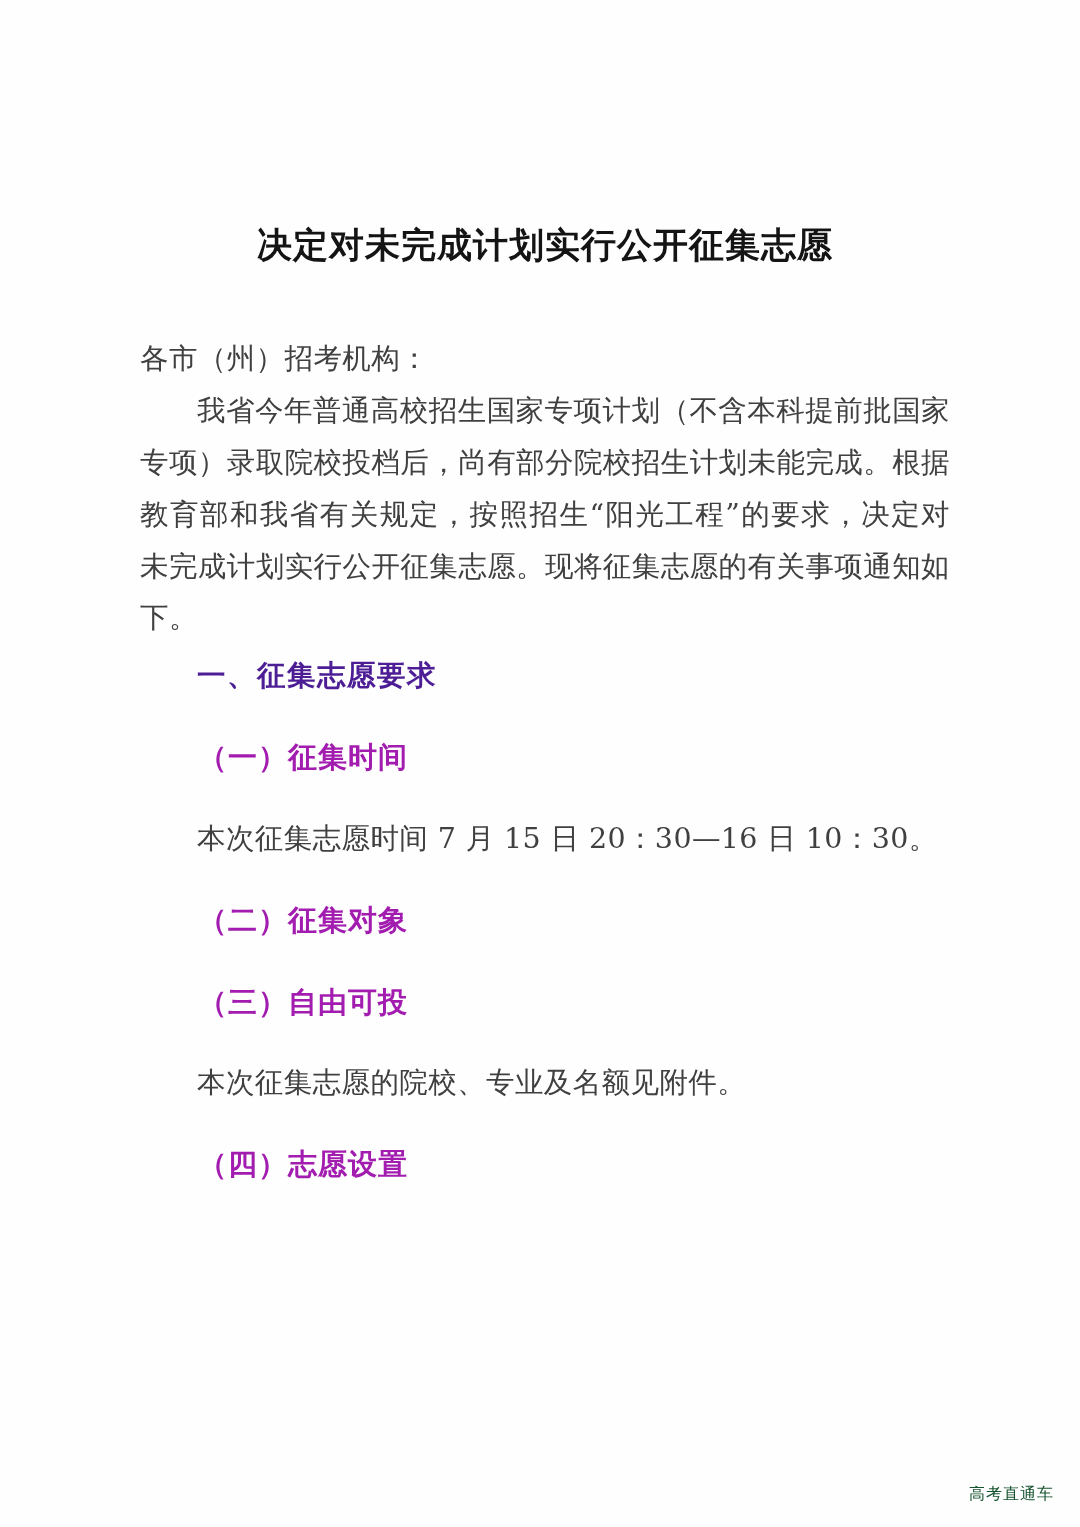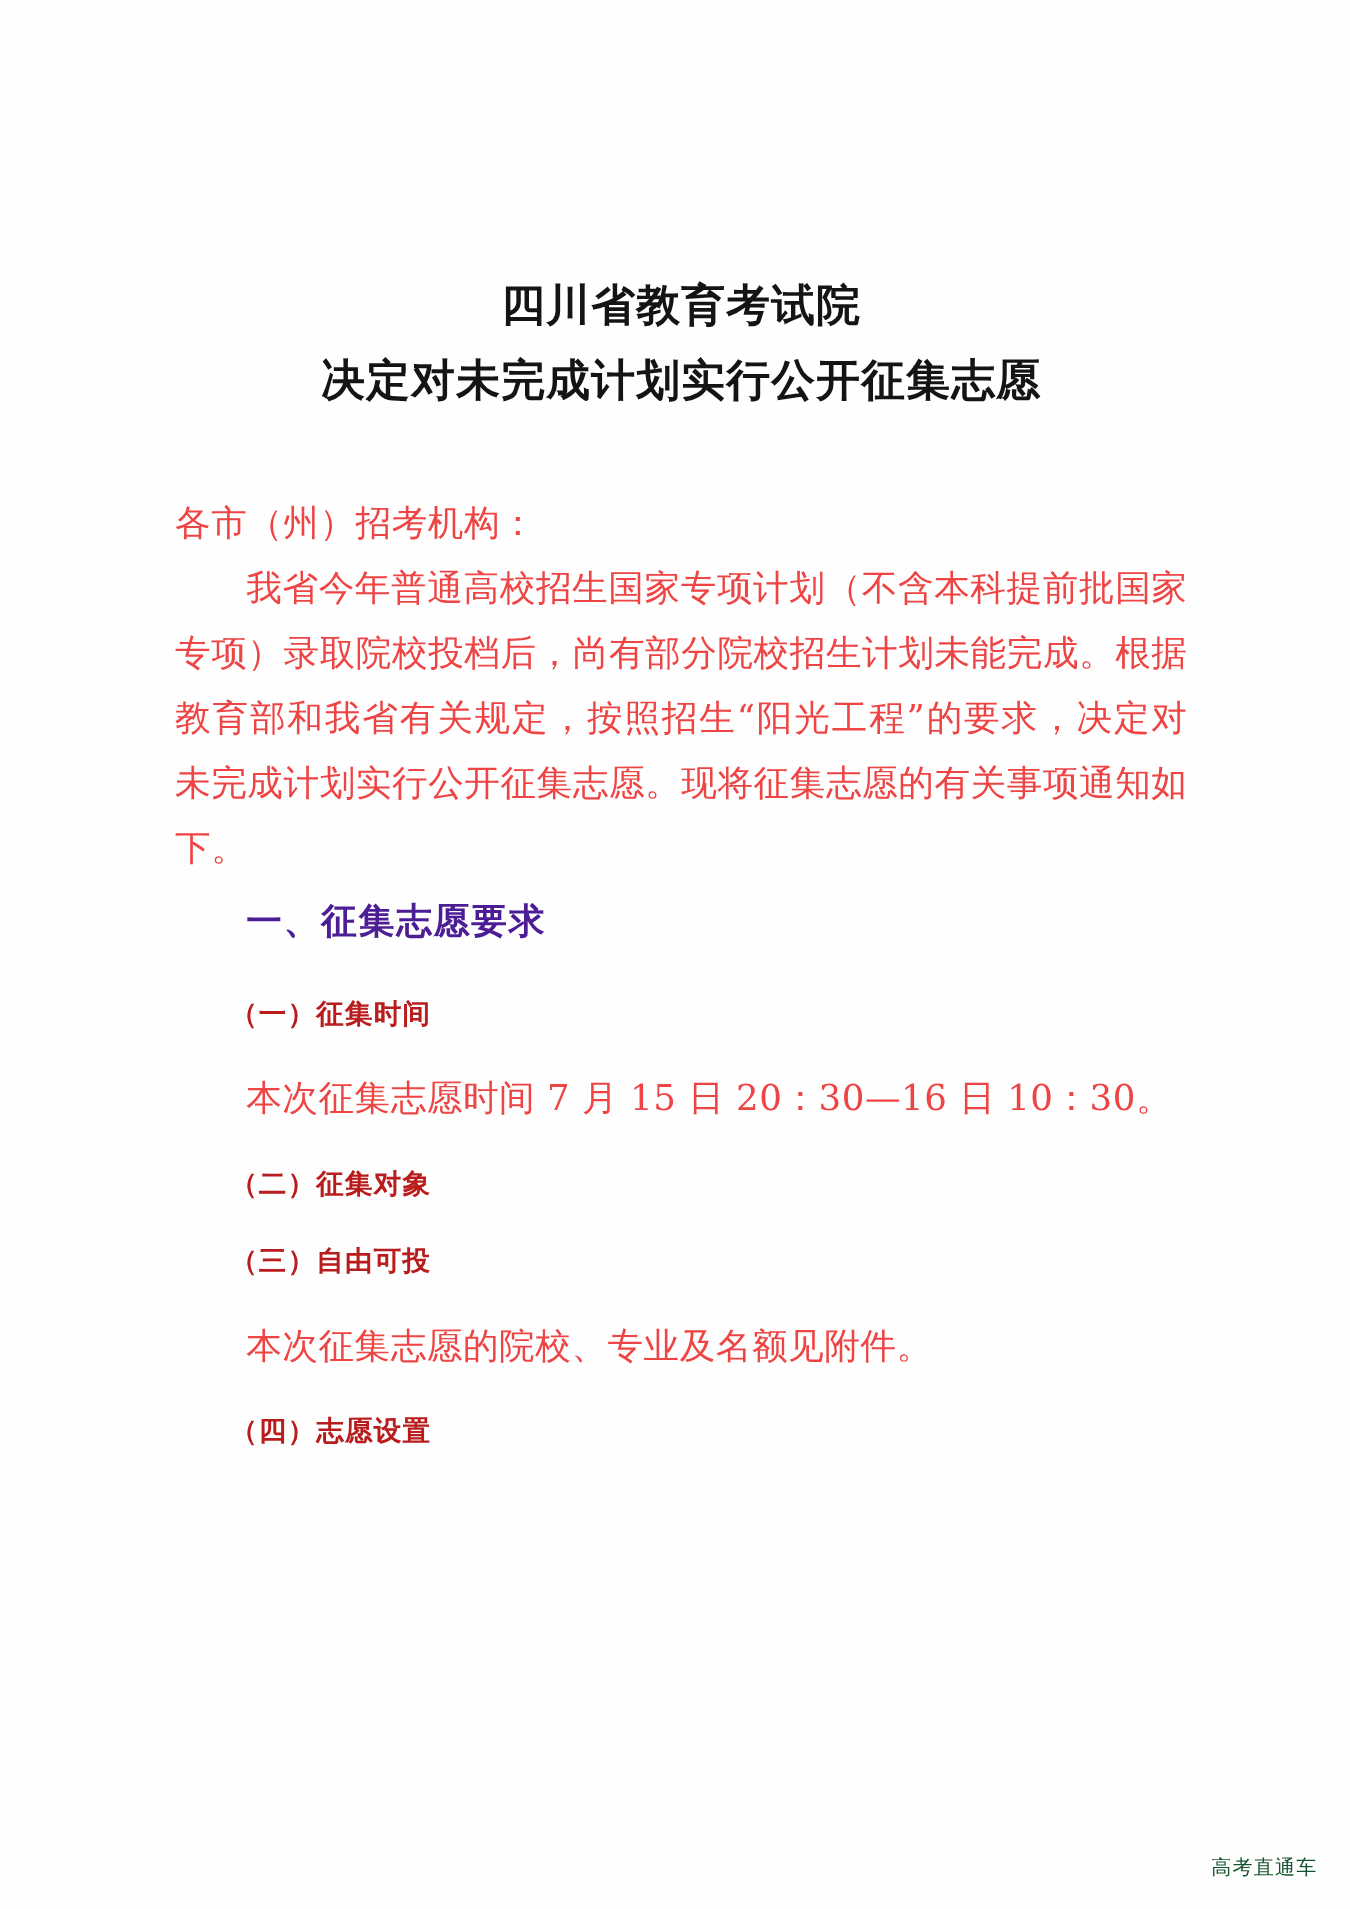--- a/index.html
+++ b/index.html
@@ -42,21 +42,21 @@
     font-size: 35px;
     line-height: 1.72;
     letter-spacing: 1px;
     color: #141414;
   }
 
   .para {
     font-size: 28.5px;
     line-height: 1.82;
     letter-spacing: 0.4px;
-    color: #ef4444;
+    color: #404040;
     text-align: justify;
     text-justify: inter-ideograph;
   }
   .para.indent {
     text-indent: 2em;
   }
   .para.nomargin {
     margin: 0;
   }
   .block-gap {
@@ -65,26 +65,26 @@
 
   .heading-1 {
     font-size: 28.5px;
     font-weight: bold;
     line-height: 1.82;
     text-indent: 2em;
     letter-spacing: 1.5px;
     color: #4c1d95;
   }
   .heading-2 {
-    font-size: 22px;
+    font-size: 29px;
     font-weight: bold;
     line-height: 1.82;
     text-indent: 2em;
     letter-spacing: 1px;
-    color: #b91c1c;
+    color: #a21caf;
     font-family: Liberation Serif, serif;
   }
 
   .watermark {
     position: absolute;
     right: 26px;
     bottom: 22px;
     font-family: Liberation Serif, serif;
     font-size: 16px;
     color: #14532d;
@@ -92,21 +92,20 @@
   }
 </style>
 </head>
 <body>
 
 <div class="page">
 
   <div class="doc-body">
 
     <div class="title-block">
-      <div class="title-line">四川省教育考试院</div>
       <div class="title-line">决定对未完成计划实行公开征集志愿</div>
     </div>
 
     <p class="para nomargin">各市（州）招考机构：</p>
 
     <p class="para indent nomargin">我省今年普通高校招生国家专项计划（不含本科提前批国家专项）录取院校投档后，尚有部分院校招生计划未能完成。根据教育部和我省有关规定，按照招生“阳光工程”的要求，决定对未完成计划实行公开征集志愿。现将征集志愿的有关事项通知如下。</p>
 
     <p class="heading-1 block-gap">一、征集志愿要求</p>
 
     <p class="heading-2">（一）征集时间</p>

